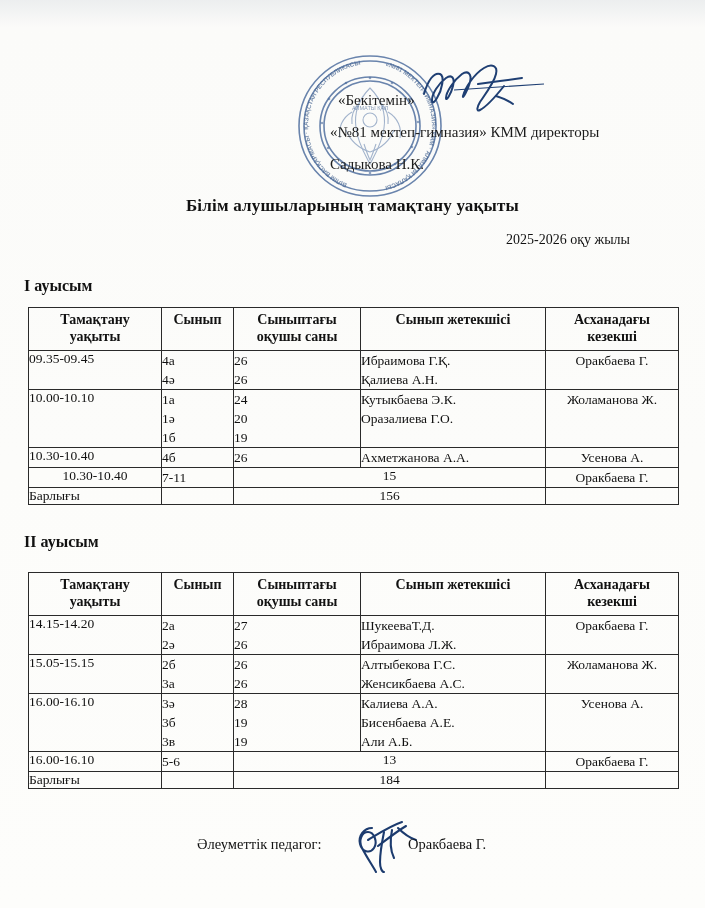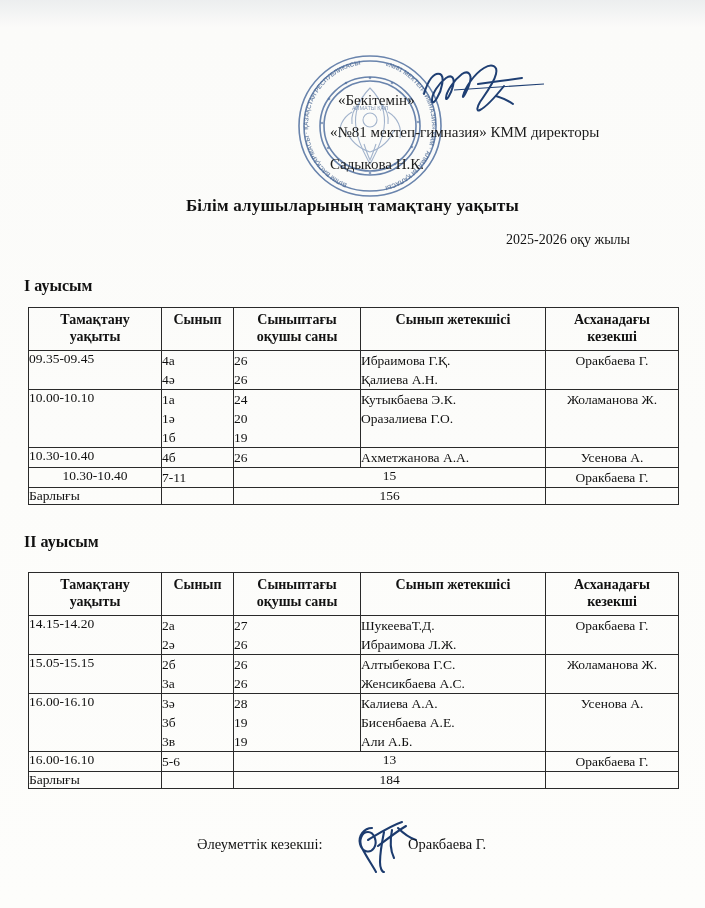--- a/index.html
+++ b/index.html
@@ -472,21 +472,21 @@
       <tr>
         <td class="total-label">Барлығы</td>
         <td></td>
         <td class="span-num" colspan="2">184</td>
         <td></td>
       </tr>
     </tbody>
   </table>
 
   <div class="footer">
-    <div class="footer-label">Әлеуметтік кезекші:</div>
+    <div class="footer-label">Әлеуметтік педагог:</div>
     <svg class="signature-ped" viewBox="0 0 72 56">
       <g fill="none" stroke="#1c3b6e" stroke-width="2.1" stroke-linecap="round">
         <path d="M24 10 C16 10 10 18 12 26 C14 34 22 36 26 30 C30 24 26 14 20 14 C14 14 10 22 14 30 C18 38 26 50 28 54"></path>
         <path d="M20 22 C30 16 42 8 54 4"></path>
         <path d="M30 28 C38 22 48 14 58 8"></path>
         <path d="M36 14 C34 24 32 34 32 44 C32 50 34 54 36 54"></path>
         <path d="M44 12 C42 22 42 32 46 40"></path>
         <path d="M50 10 C56 16 62 20 68 22"></path>
       </g>
     </svg>

